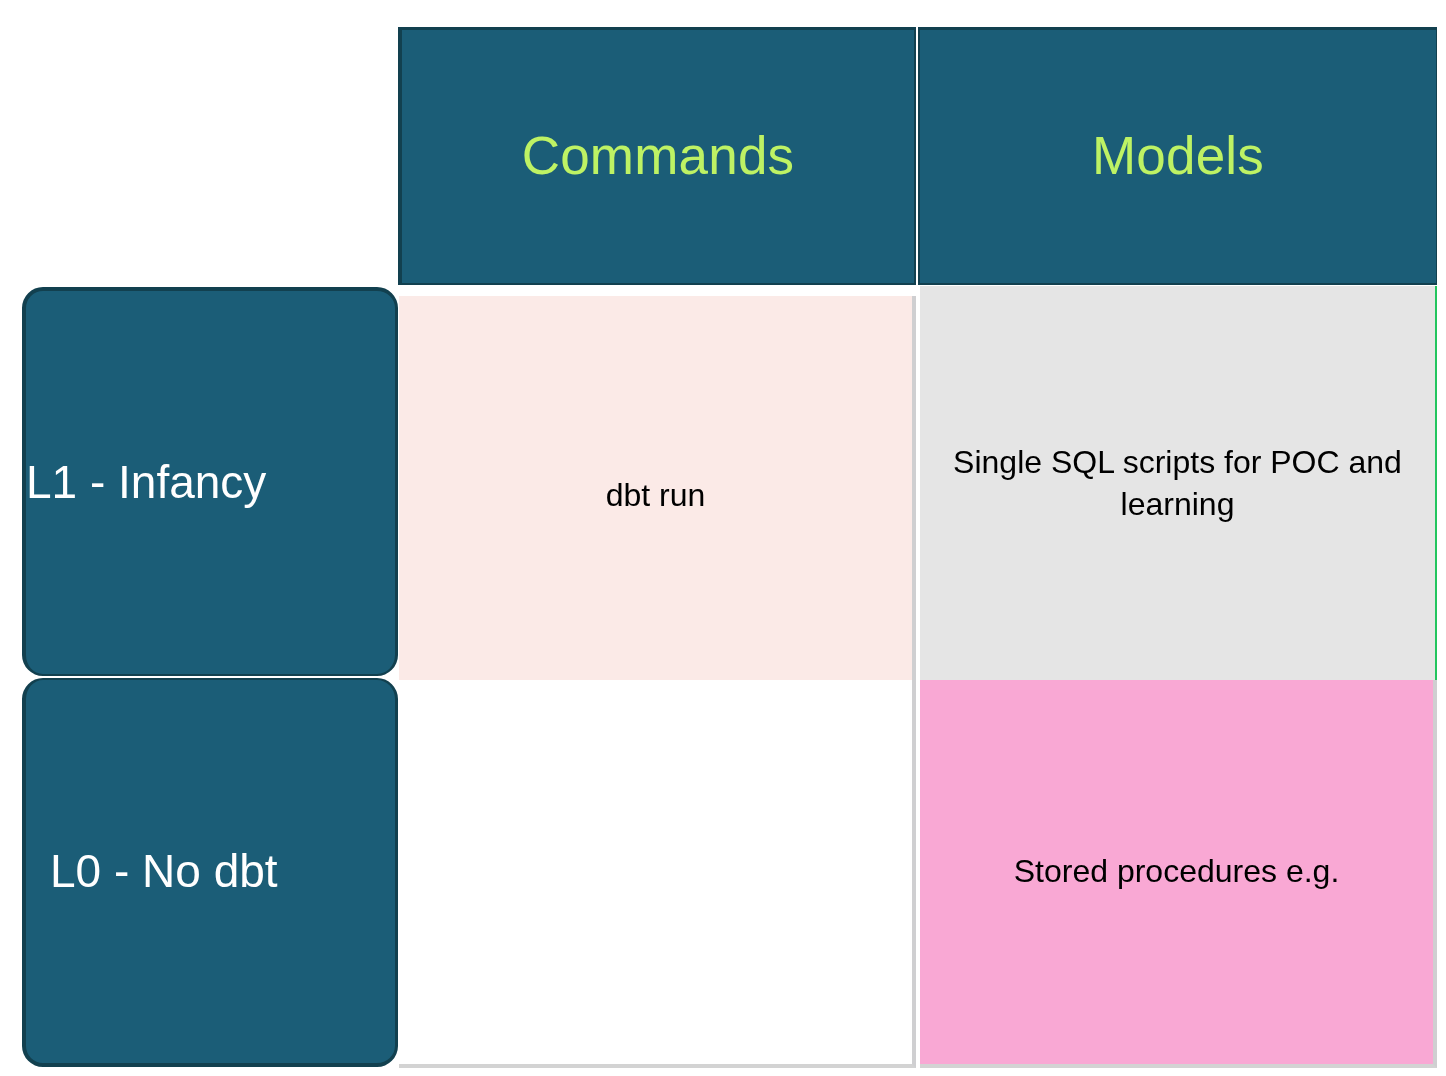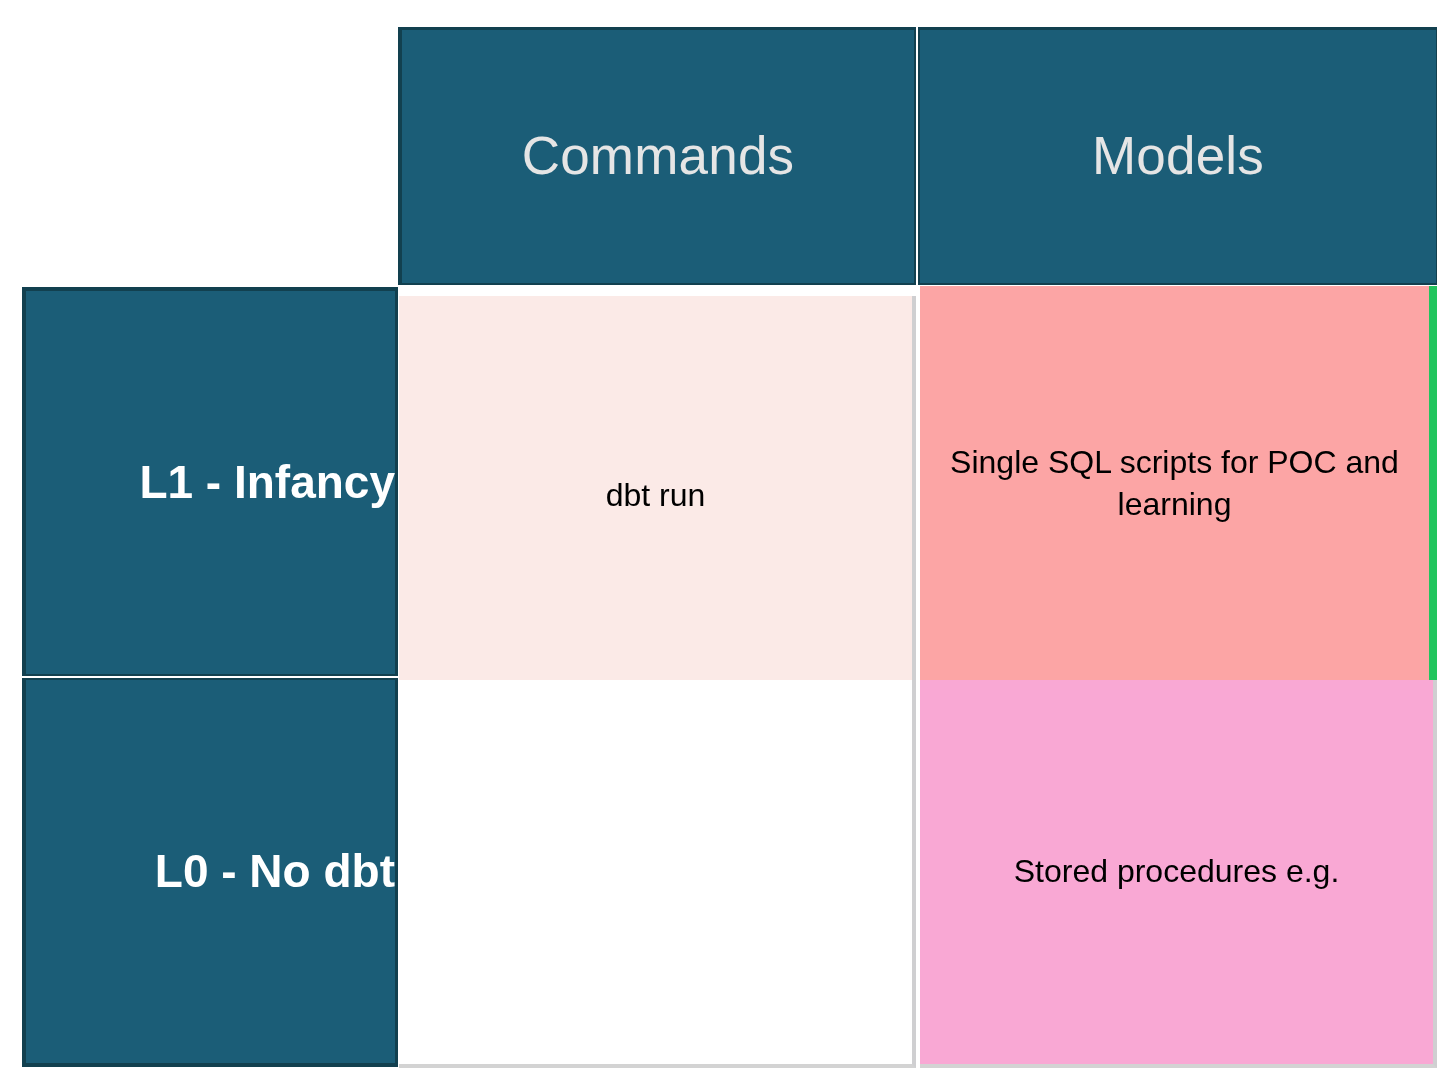--- a/index.html
+++ b/index.html
@@ -26,21 +26,21 @@
   
   .col-header {
     position: absolute;
     top: 27px;
     height: 258px;
     background: #1b5d77;
     box-sizing: border-box;
     display: flex;
     align-items: center;
     justify-content: center;
-    color: #e5e5e5;
+    color: #bef264;
     font-size: 53px;
     font-weight: 400;
     line-height: 1.15;
     letter-spacing: 0.2px;
     border-top: 3px solid #12404f;
     border-bottom: 2px solid #12404f;
   }
   .col-header.commands {
     left: 398px;
     width: 518px;
@@ -56,27 +56,28 @@
 
   
   .row-header {
     position: absolute;
     left: 22px;
     width: 376px;
     background: #1b5d77;
     box-sizing: border-box;
     display: flex;
     align-items: center;
-    justify-content: flex-end;
+    justify-content: flex-start;
     color: #ffffff;
     font-size: 46px;
-    font-weight: 700;
+    font-weight: 400;
     line-height: 1.15;
     border-left: 4px solid #12404f;
     border-right: 3px solid #12404f;
+    border-radius: 21px;
   }
   .row-header.r-l1 {
     top: 287px;
     height: 389px;
     border-top: 4px solid #12404f;
     border-bottom: 2px solid #12404f;
   }
   .row-header.r-l0 {
     top: 678px;
     height: 389px;
@@ -111,22 +112,22 @@
     height: 404px;
     background: #fbeae7;
     border-right: 4px solid #cfcfd1;
     border-bottom: 4px solid #d6d0d0;
   }
   .cell.c-r0-1 {
     left: 920px;
     top: 286px;
     width: 517px;
     height: 400px;
-    background: #fca5a5;
-    border-right: 8px solid #22c55e;
+    background: #e5e5e5;
+    border-right: 2px solid #22c55e;
     border-bottom: 4px solid #d6d0d0;
   }
   .cell.c-r1-0 {
     left: 399px;
     top: 680px;
     width: 517px;
     height: 388px;
     background: #ffffff;
     border-right: 4px solid #cfcfd1;
     border-bottom: 4px solid #d3d3d3;

